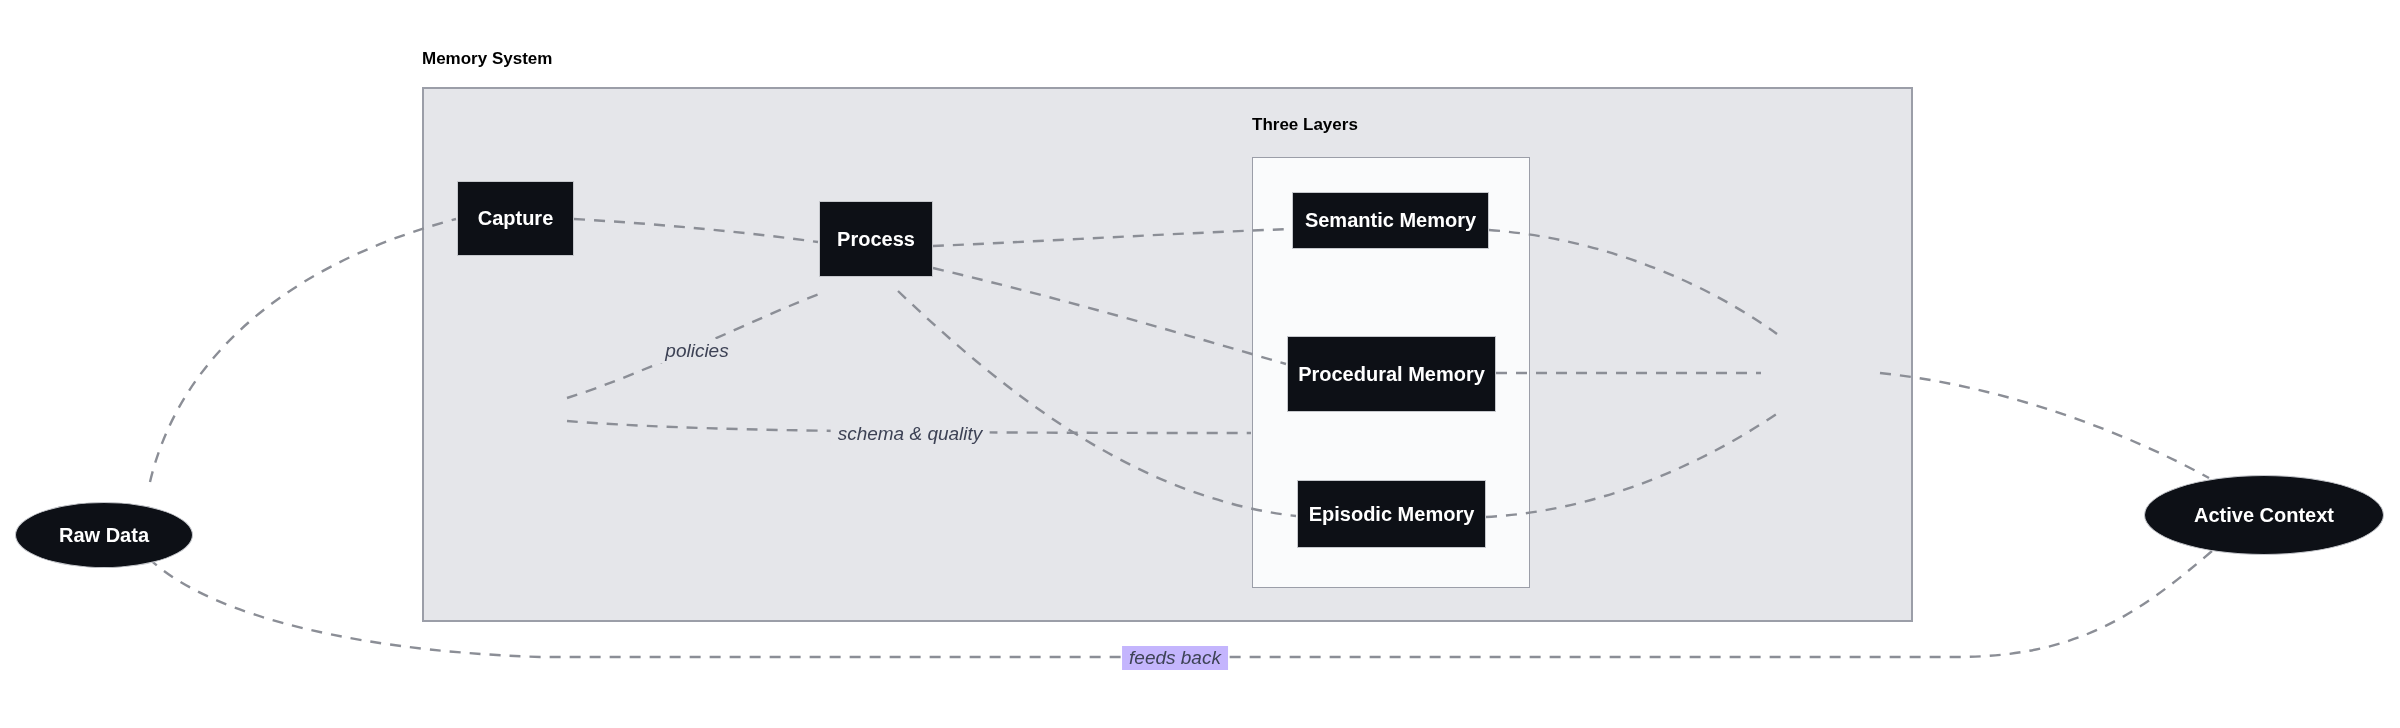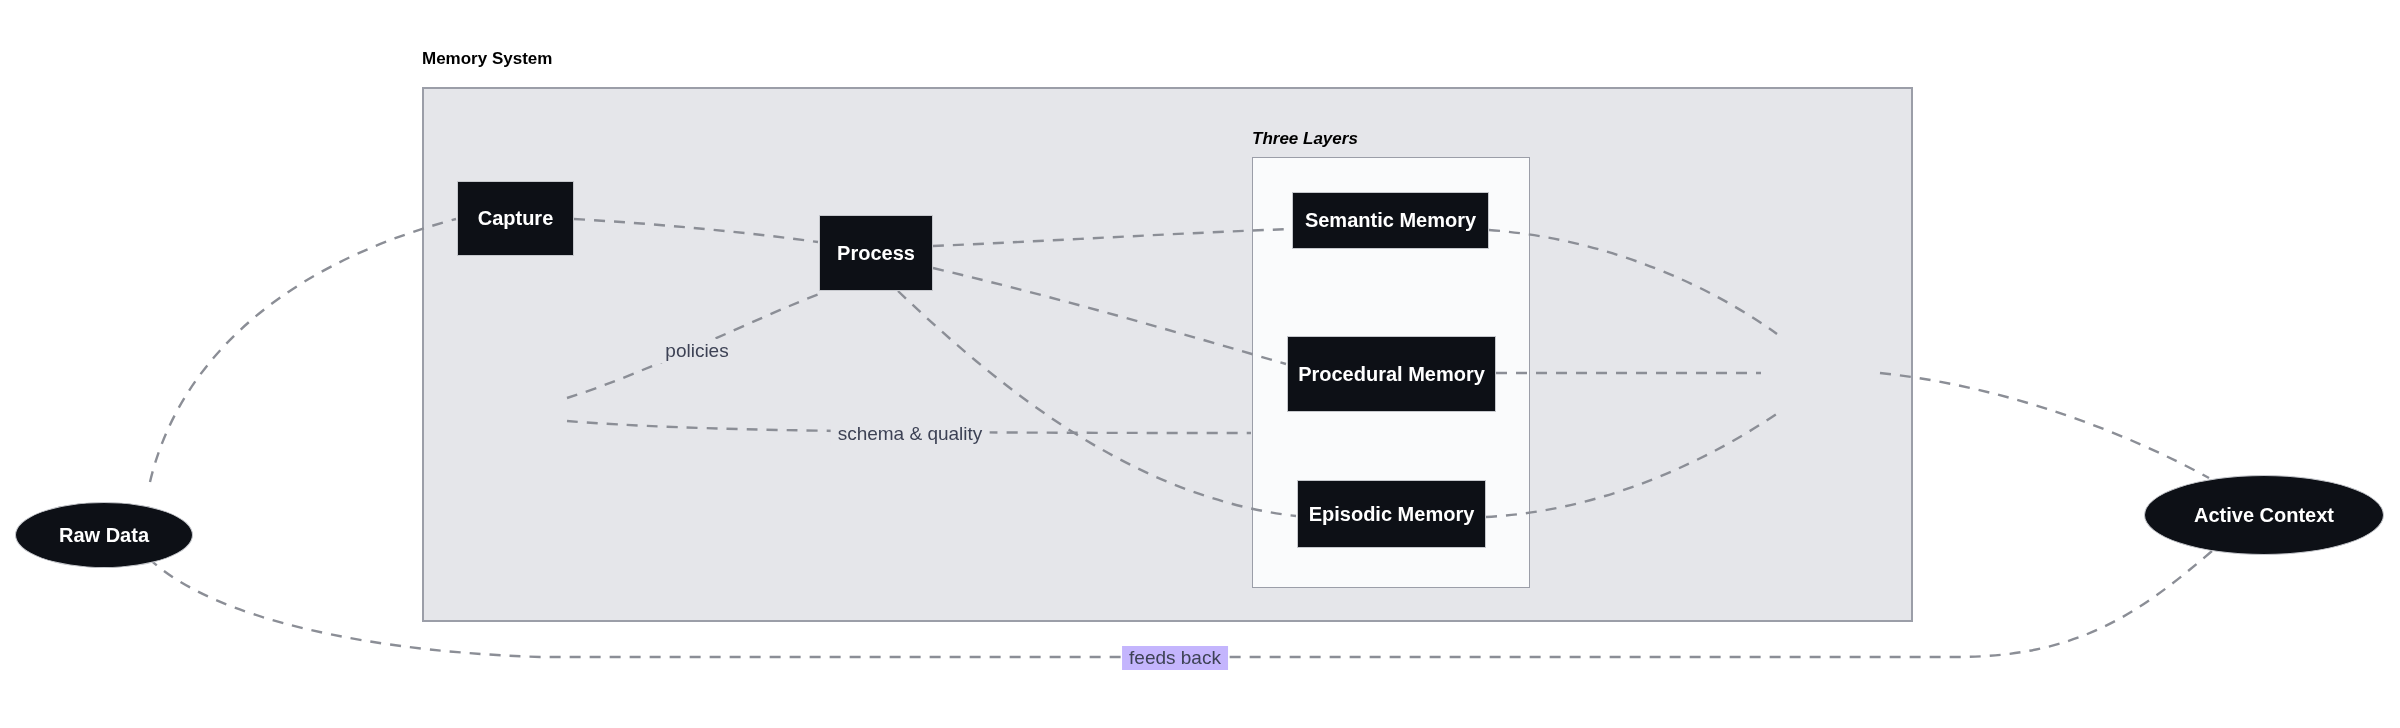--- a/index.html
+++ b/index.html
@@ -26,21 +26,21 @@
     border-width: 1.5px;
   }
   .cluster-title {
     position: absolute;
     text-align: left;
     font-size: 17px;
     font-weight: 700;
     color: #000000;
   }
   .cluster-title.outer-title { left: 422px; width: 1491px; top: 49px; }
-  .cluster-title.inner-title { left: 1252px; width: 278px; top: 129px; font-style: italic; }
+  .cluster-title.inner-title { left: 1252px; width: 278px; top: 115px; }
   svg.edge-layer {
     position: absolute;
     left: 0; top: 0; width: 2400px; height: 728px;
     pointer-events: none;
   }
   svg.edge-layer path {
     fill: none;
     stroke: #8b8e96;
     stroke-width: 2.4;
     stroke-dasharray: 11 9;
@@ -53,32 +53,33 @@
     color: #ffffff;
     font-size: 20px;
     font-weight: 600;
     display: flex;
     align-items: center;
     justify-content: center;
     white-space: nowrap;
   }
   .node.ellipse { border-radius: 50%; }
   .n-capture    { left: 457px;  top: 181px; width: 117px; height: 75px; }
-  .n-process    { left: 819px;  top: 215px; width: 114px; height: 76px; }
+  .n-process    { left: 819px;  top: 201px; width: 114px; height: 76px; }
   .n-evolve     { left: 462px;  top: 379px; width: 105px; height: 75px; }
   .n-semantic   { left: 1292px; top: 192px; width: 197px; height: 57px; }
   .n-procedural { left: 1287px; top: 336px; width: 209px; height: 76px; }
   .n-episodic   { left: 1297px; top: 480px; width: 189px; height: 68px; }
   .n-retrieve   { left: 1762px; top: 336px; width: 118px; height: 76px; }
   .n-rawdata    { left: 15px;   top: 502px; width: 178px; height: 66px; }
   .n-activectx  { left: 2144px; top: 475px; width: 240px; height: 80px; }
   .edge-label {
     position: absolute;
     transform: translate(-50%, -50%);
     font-size: 19px;
+    font-style: italic;
     color: #3d4255;
     padding: 1px 7px;
     white-space: nowrap;
   }
   .edge-label.on-gray  { background: #e5e6ea; }
   .edge-label.on-white { background: #c4b5fd; }
   .lbl-policies { left: 697px;  top: 351px; }
   .lbl-schema   { left: 910px;  top: 434px; }
   .lbl-feeds    { left: 1175px; top: 658px; }
 </style>

